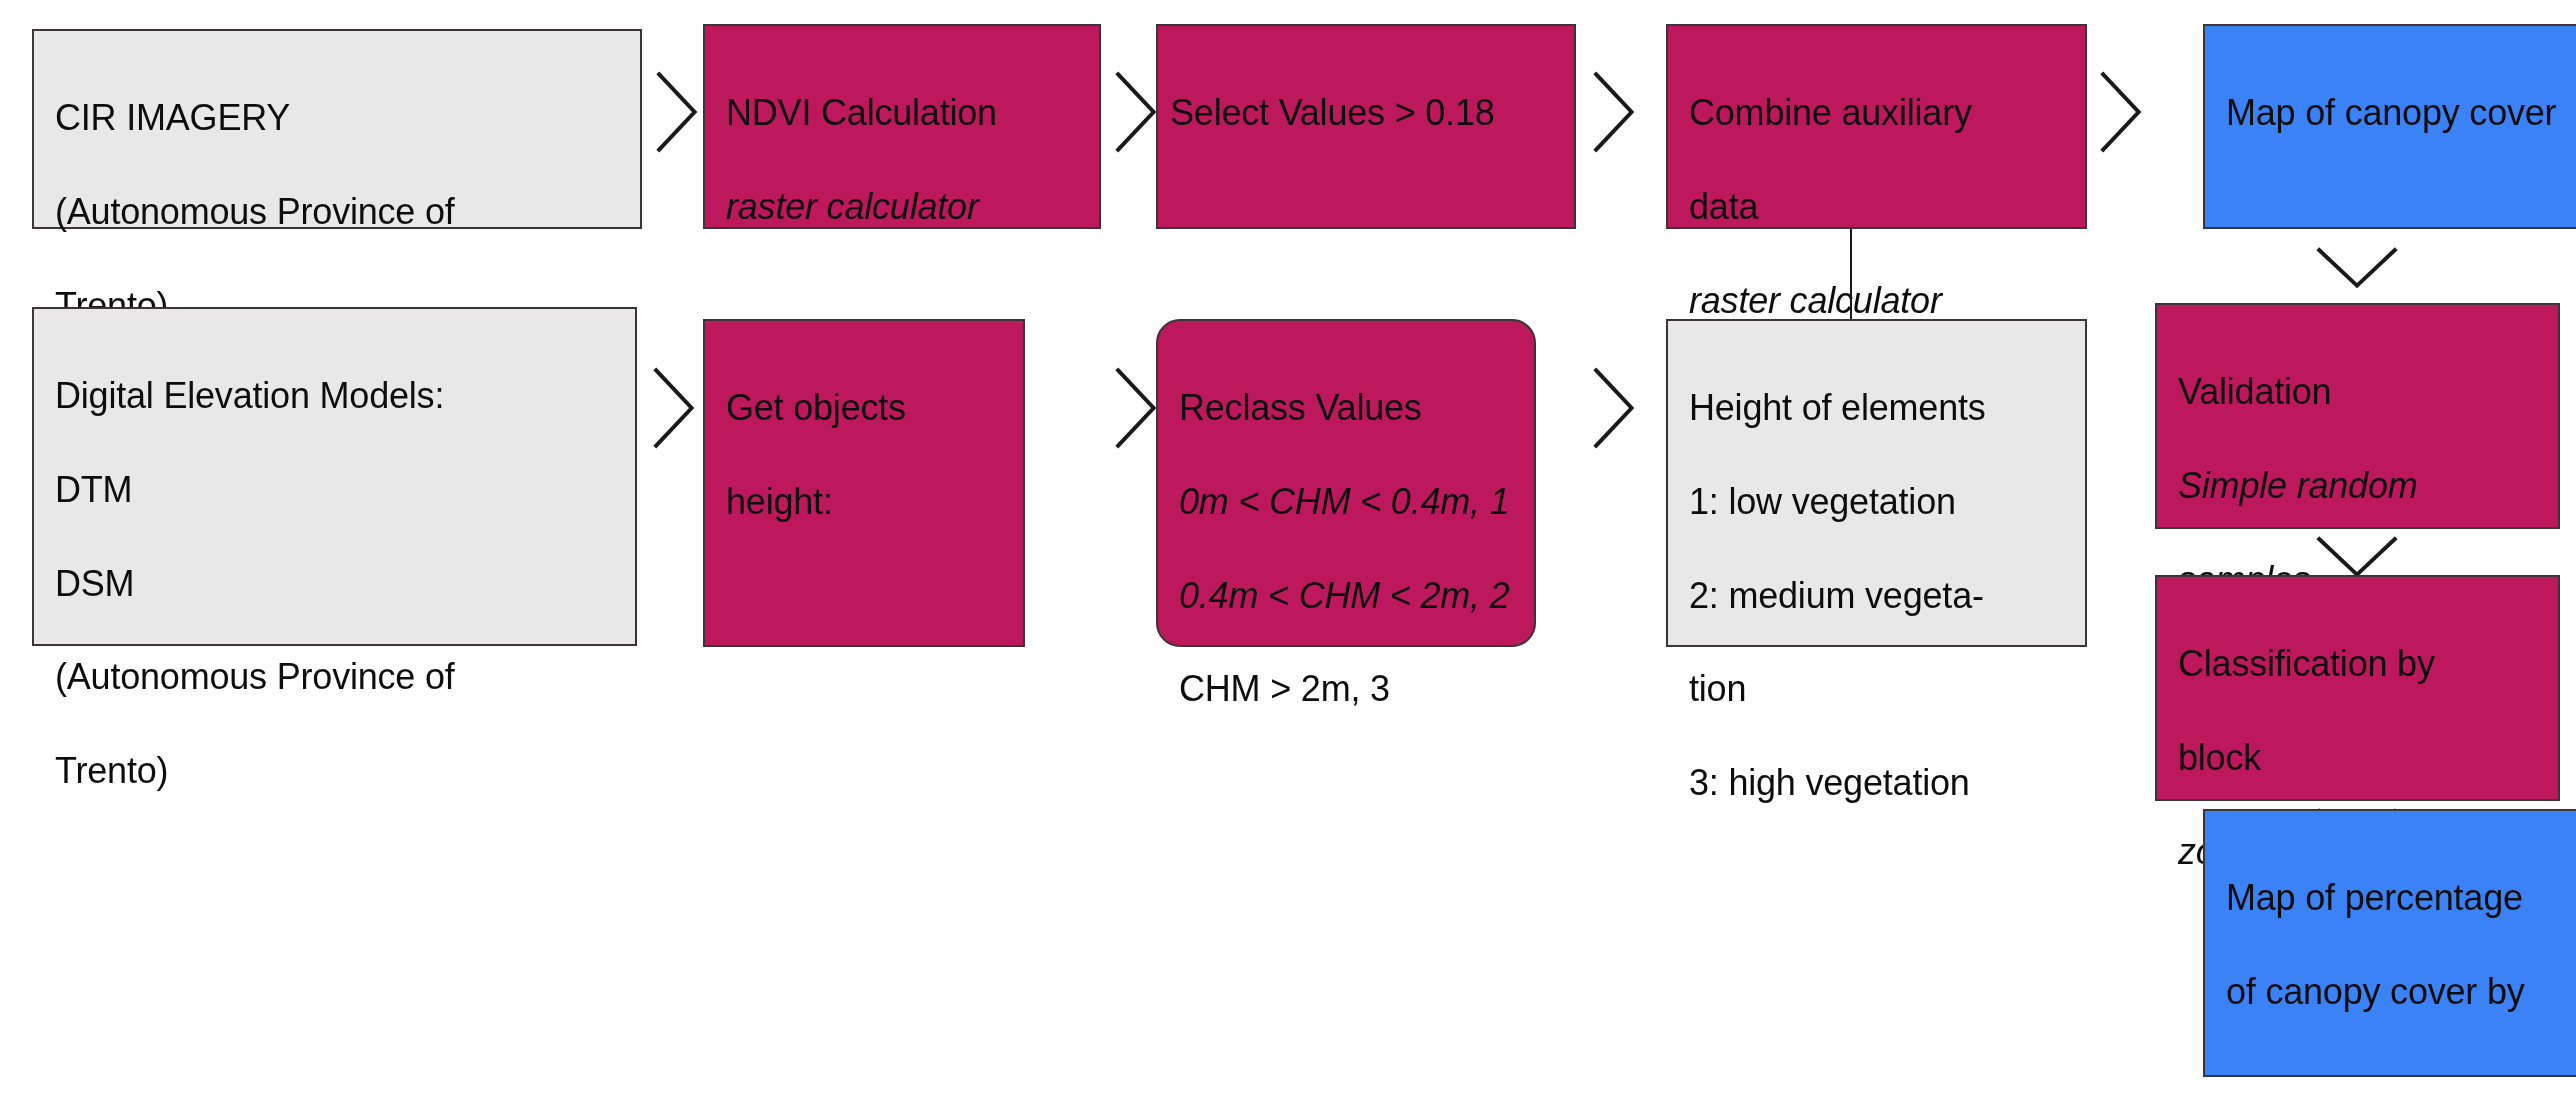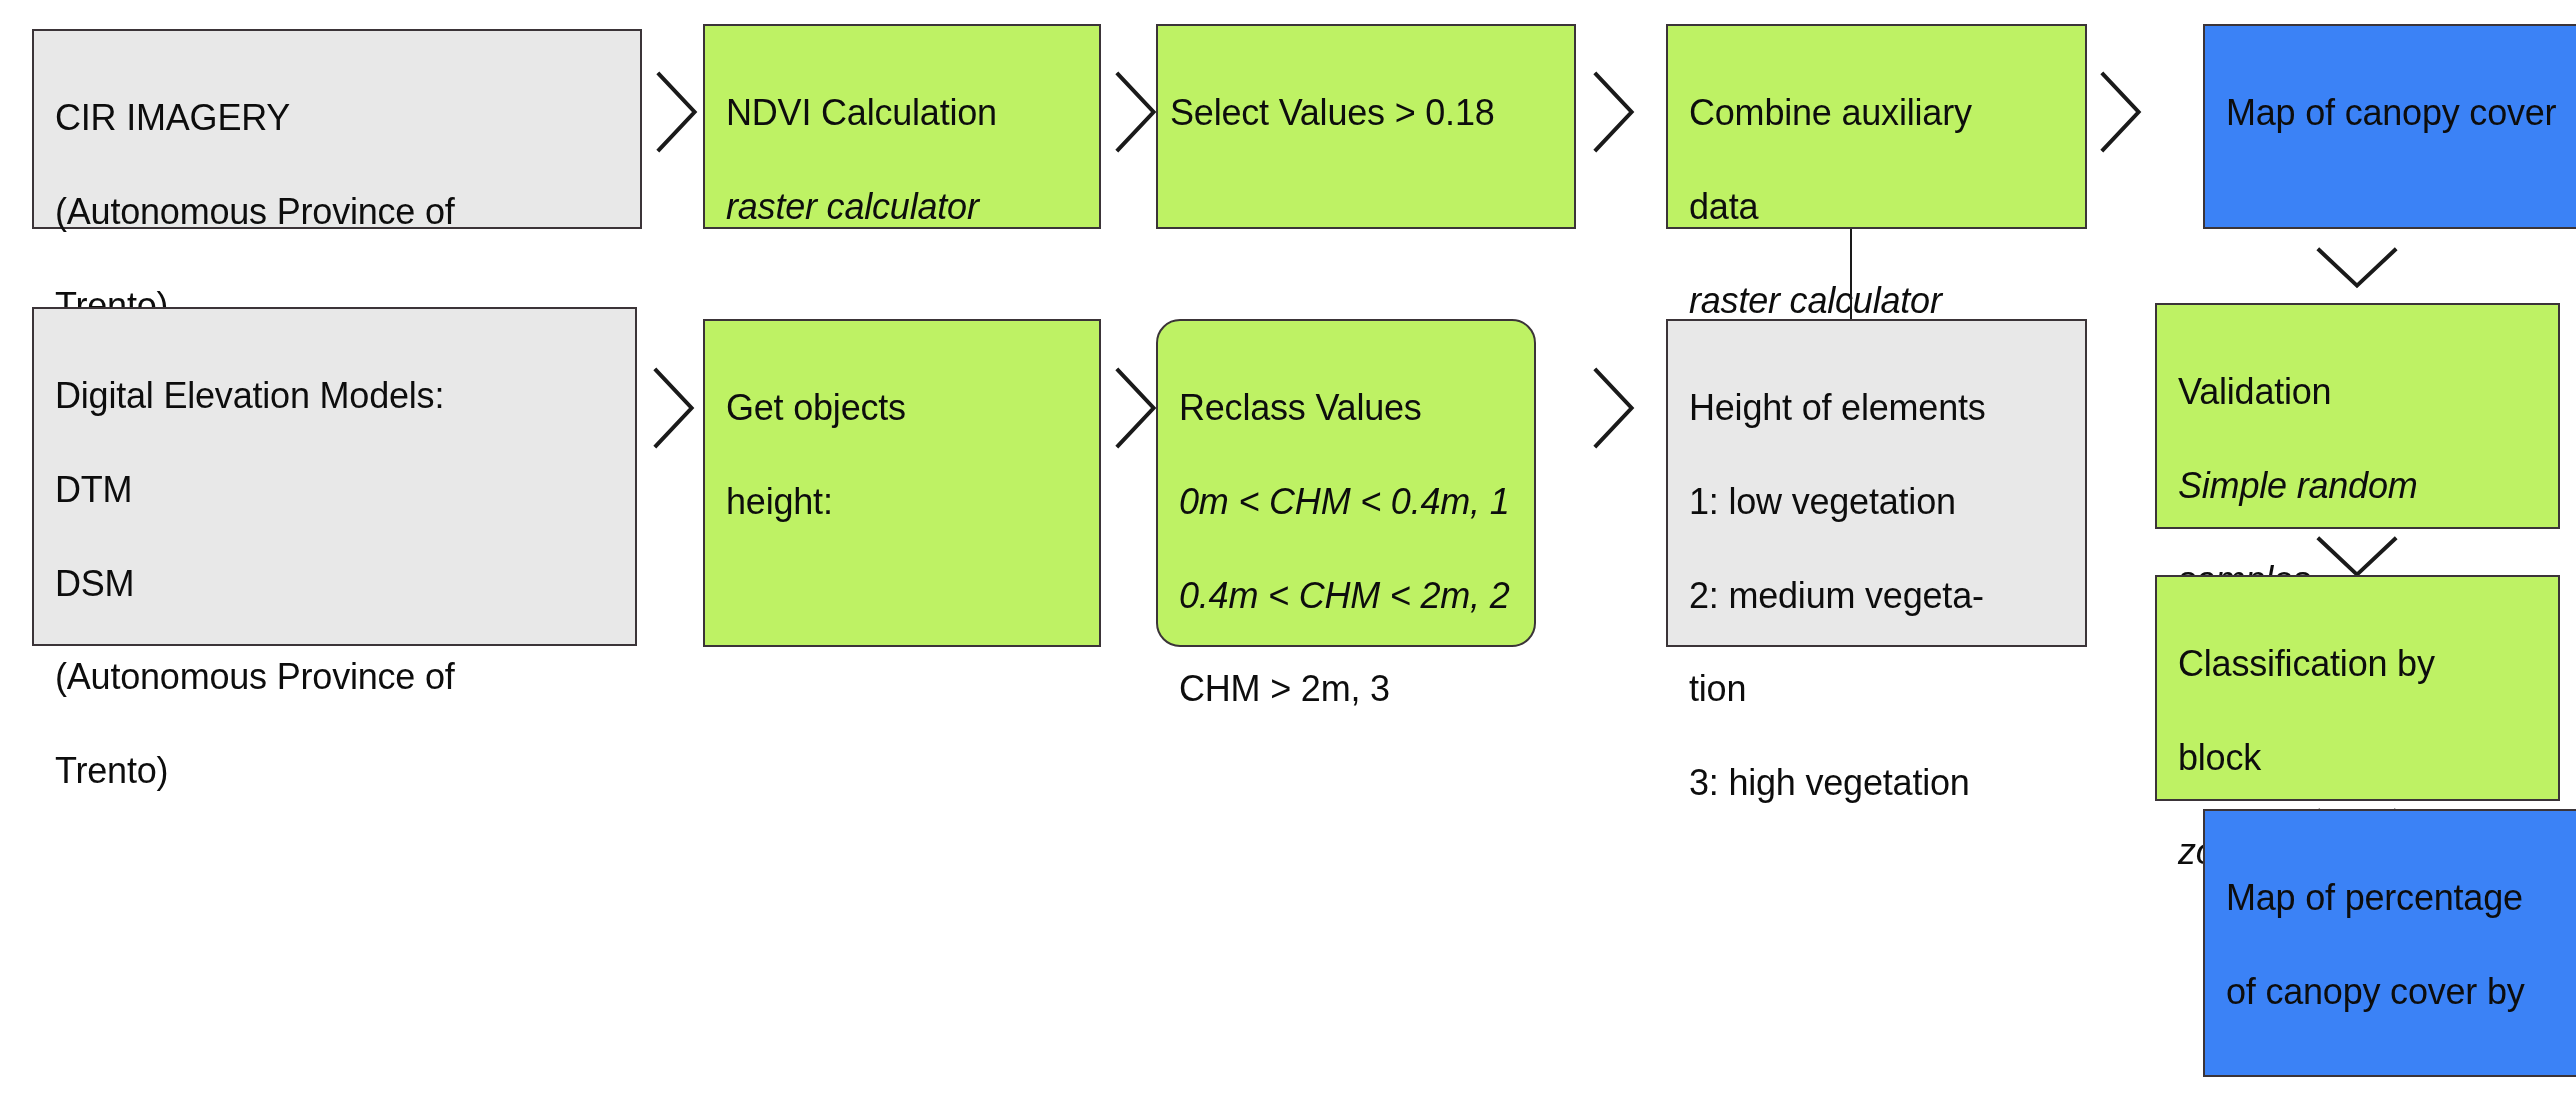--- a/index.html
+++ b/index.html
@@ -14,21 +14,21 @@
     position: relative;
     width: 2576px;
     height: 1109px;
     background: #ffffff;
     overflow: hidden;
   }
   .node {
     position: absolute;
     box-sizing: border-box;
     border: 2.4px solid #3b3438;
-    background: #bef264;
+    background: #be185d;
     padding: 17.6px 19px 8px 21px;
     line-height: 1.30;
     font-size: 36px;
     color: #0d0d0d;
     white-space: pre-line;
     letter-spacing: -0.2px;
   }
   .node.gray   { background: #e8e8e8; }
   .node.pink   { background: #3b82f6; margin-left: 48px; }
   .node .ital  { font-style: italic; display: block; }
@@ -110,21 +110,21 @@
     <span class="plain">(Autonomous Province of</span>
     <span class="plain">Trento)</span>
   </div>
 
   <div class="chev" style="left:650px; top:364px; width:48px; height:88px;">
     <svg width="48" height="88" viewBox="0 0 60 110">
         <polyline points="6,6 52,55 6,104" fill="none" stroke="#1a1a1a" stroke-width="5"></polyline>
       </svg>
   </div>
 
-  <div class="node" style="left:703px; top:319px; width:398px; height:328px;">
+  <div class="node" style="left:703px; top:319px; width:322px; height:328px;">
     <span class="plain">Get objects</span>
     <span class="plain">height:</span>
   </div>
 
   <div class="chev" style="left:1112px; top:364px; width:48px; height:88px;">
     <svg width="48" height="88" viewBox="0 0 60 110">
         <polyline points="6,6 52,55 6,104" fill="none" stroke="#1a1a1a" stroke-width="5"></polyline>
       </svg>
   </div>
 

